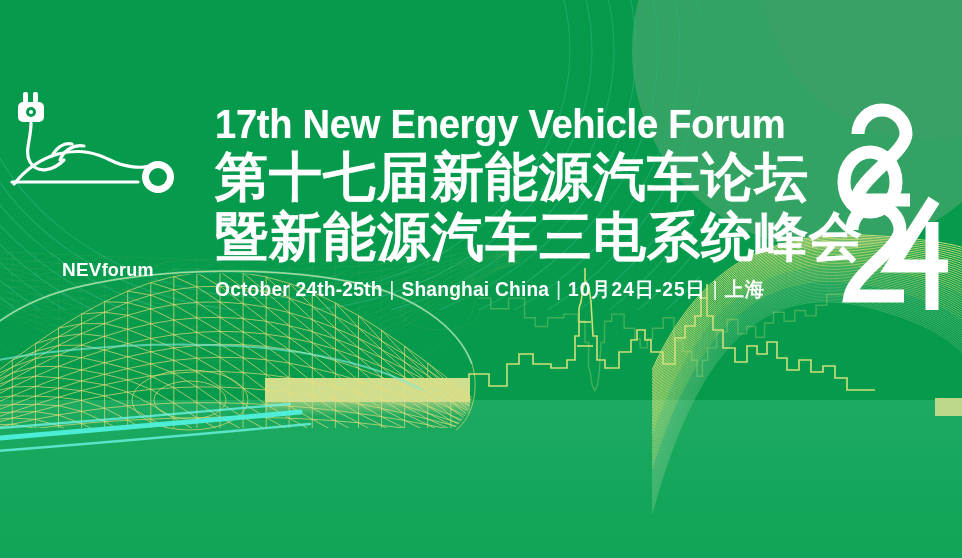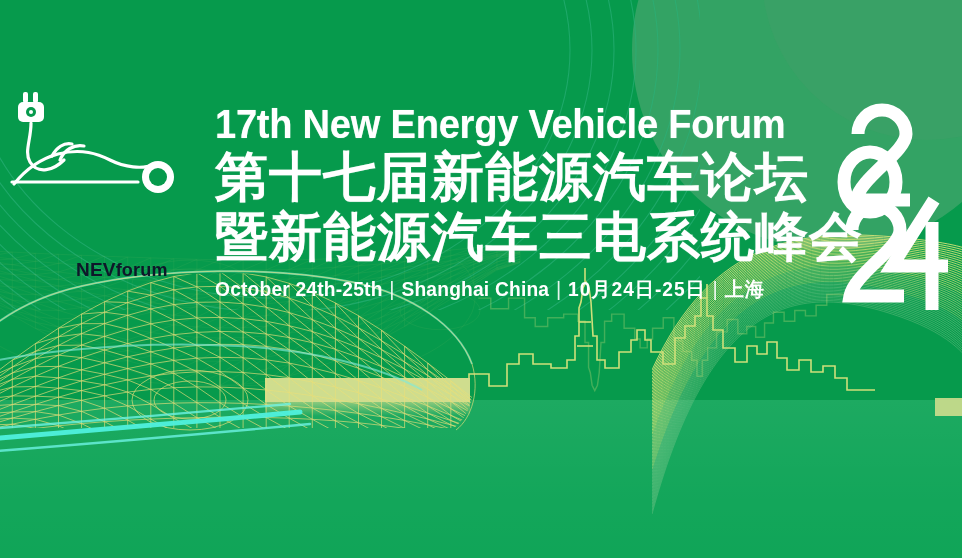--- a/index.html
+++ b/index.html
@@ -112,22 +112,22 @@
   }
   #car-reflect svg { width: 100%; height: 100%; overflow: visible; }
 
   
   #logo { position: absolute; left: 6px; top: 78px; width: 180px; height: 130px; }
   #logo svg { width: 100%; height: 100%; overflow: visible; }
   .logo-stroke { fill: none; stroke: #ffffff; stroke-width: 3.2; stroke-linecap: round; stroke-linejoin: round; }
   .logo-fill { fill: #ffffff; }
   #logo-text {
     position: absolute;
-    left: 70px; top: 181px;
-    color: #0f172a;
+    left: 56px; top: 181px;
+    color: #ffffff;
     font-size: 19px;
     letter-spacing: .2px;
     white-space: nowrap;
   }
   #logo-text .nev { font-weight: 700; }
   #logo-text .forum { font-weight: 600; font-size: 18px; }
 
   
   #headline {
     position: absolute;

